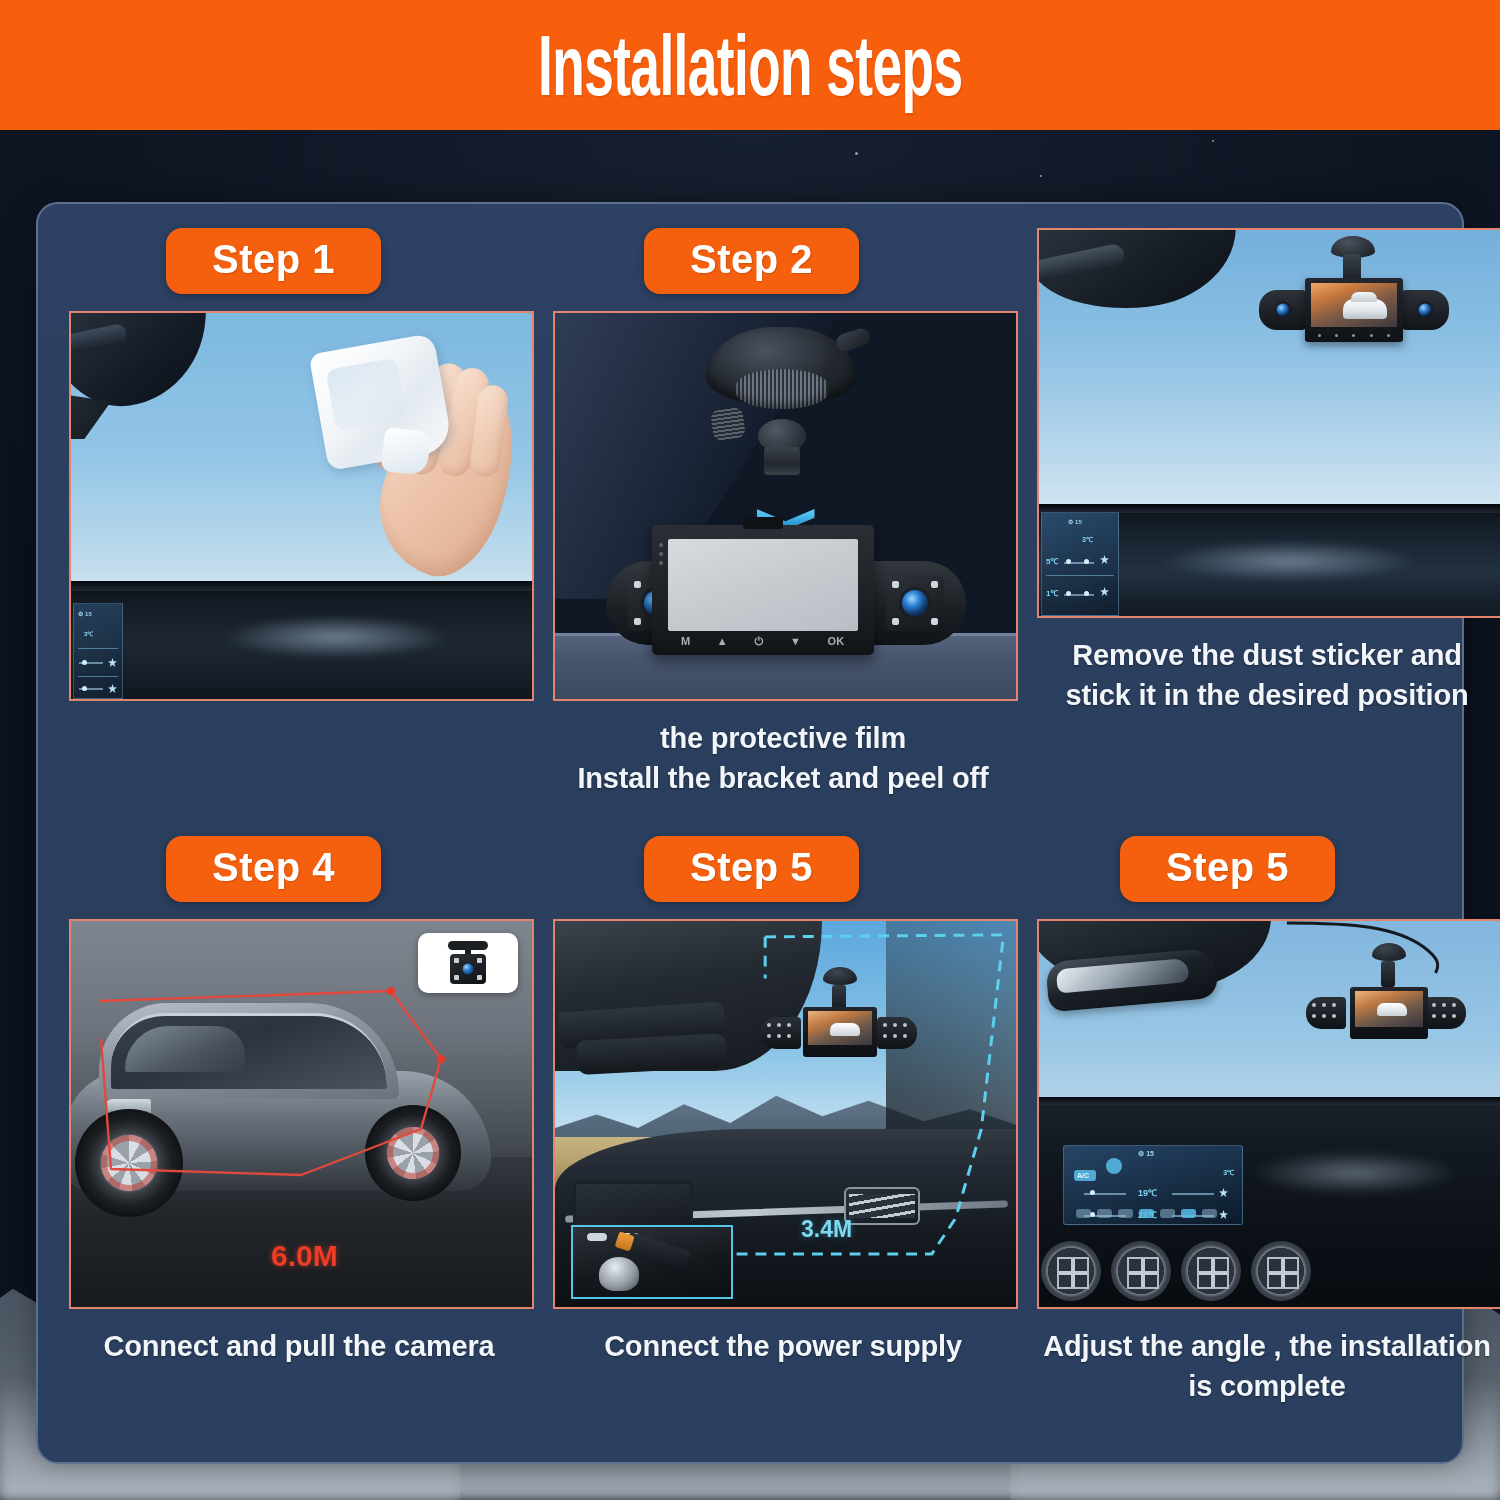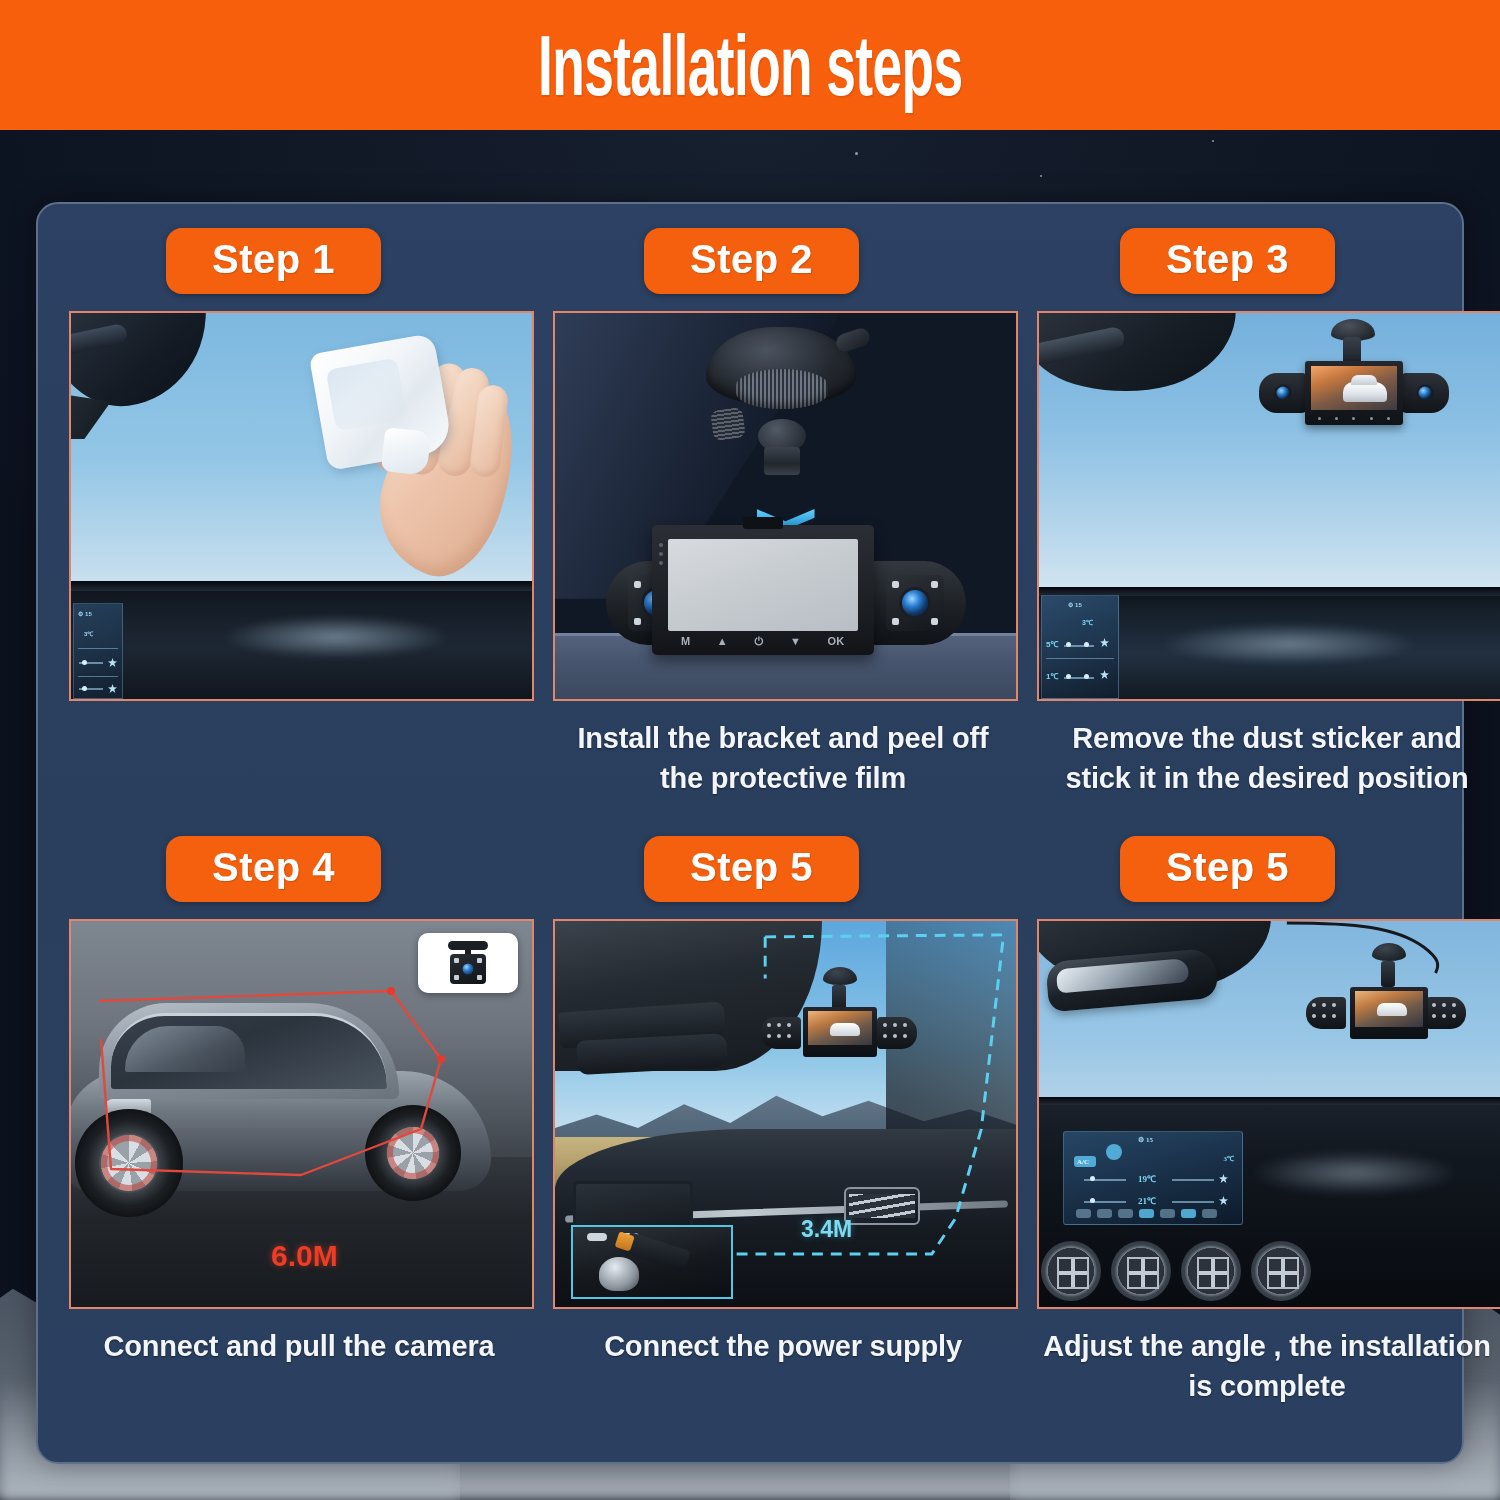--- a/index.html
+++ b/index.html
@@ -592,25 +592,24 @@
   }
   .s6-cable { position:absolute; left:0; top:0; width:100%; height:120px; }
   .s6-cam { position:absolute; right:34px; top:42px; width:160px; height:76px; }
   .s6-dash {
     position:absolute; left:0; right:0; bottom:0; height:210px;
     background: linear-gradient(180deg,#1b222b 0%, #121820 28%, #0c1016 70%, #080b10 100%);
   }
   .s6-dash::before { content:''; position:absolute; left:0; right:0; top:0; height:8px; background: linear-gradient(180deg,#04070a,#222b36); }
   .s6-glare { position:absolute; right:40px; bottom:112px; width:210px; height:44px; background: radial-gradient(ellipse at center, rgba(200,222,240,.4), rgba(200,222,240,0) 70%); filter: blur(4px); }
   .s6-screen {
-    position:absolute; left:24px; bottom:82px; width:180px; height:94px;
+    position:absolute; left:24px; bottom:82px; width:180px; height:80px;
     background: linear-gradient(165deg, rgba(40,74,108,.92), rgba(13,27,44,.95));
     border: 1px solid rgba(120,175,215,.4);
     border-radius: 3px;
-    font-family: Liberation Serif, serif;
   }
   .s6-vents { position:absolute; left:2px; bottom:6px; display:flex; gap:10px; }
   .s6-v {
     width:60px; height:60px; border-radius:50%;
     background: radial-gradient(circle at 50% 50%, #2b323b 0 54%, #747d88 55%, #3b434d 62%, #1a1f25 100%);
     position:relative;
   }
   .s6-v::after {
     content:''; position:absolute; left:16px; top:16px; width:28px; height:28px;
     background:
@@ -725,27 +724,26 @@
             <span>M</span>
             <span>▲</span>
             <span>⏻</span>
             <span>▼</span>
             <span>OK</span>
           </div>
         </div>
       </div>
     </div>
     <div class="caption">
+      <div>the protective film</div>
       <div>Install the bracket and peel off</div>
-      <div>the protective film</div>
     </div>
   </div>
 
   <div class="cell">
-    <div class="badge">Step 3</div>
     <div class="photo">
       <div class="s3-sky"></div>
       <div class="s3-roof"></div>
 
       <div class="s3-cam">
         <div class="s3-suc"></div>
         <div class="s3-arm"></div>
         <div class="s3-wing l">
               <div class="s3-minilens"></div>
             </div>

